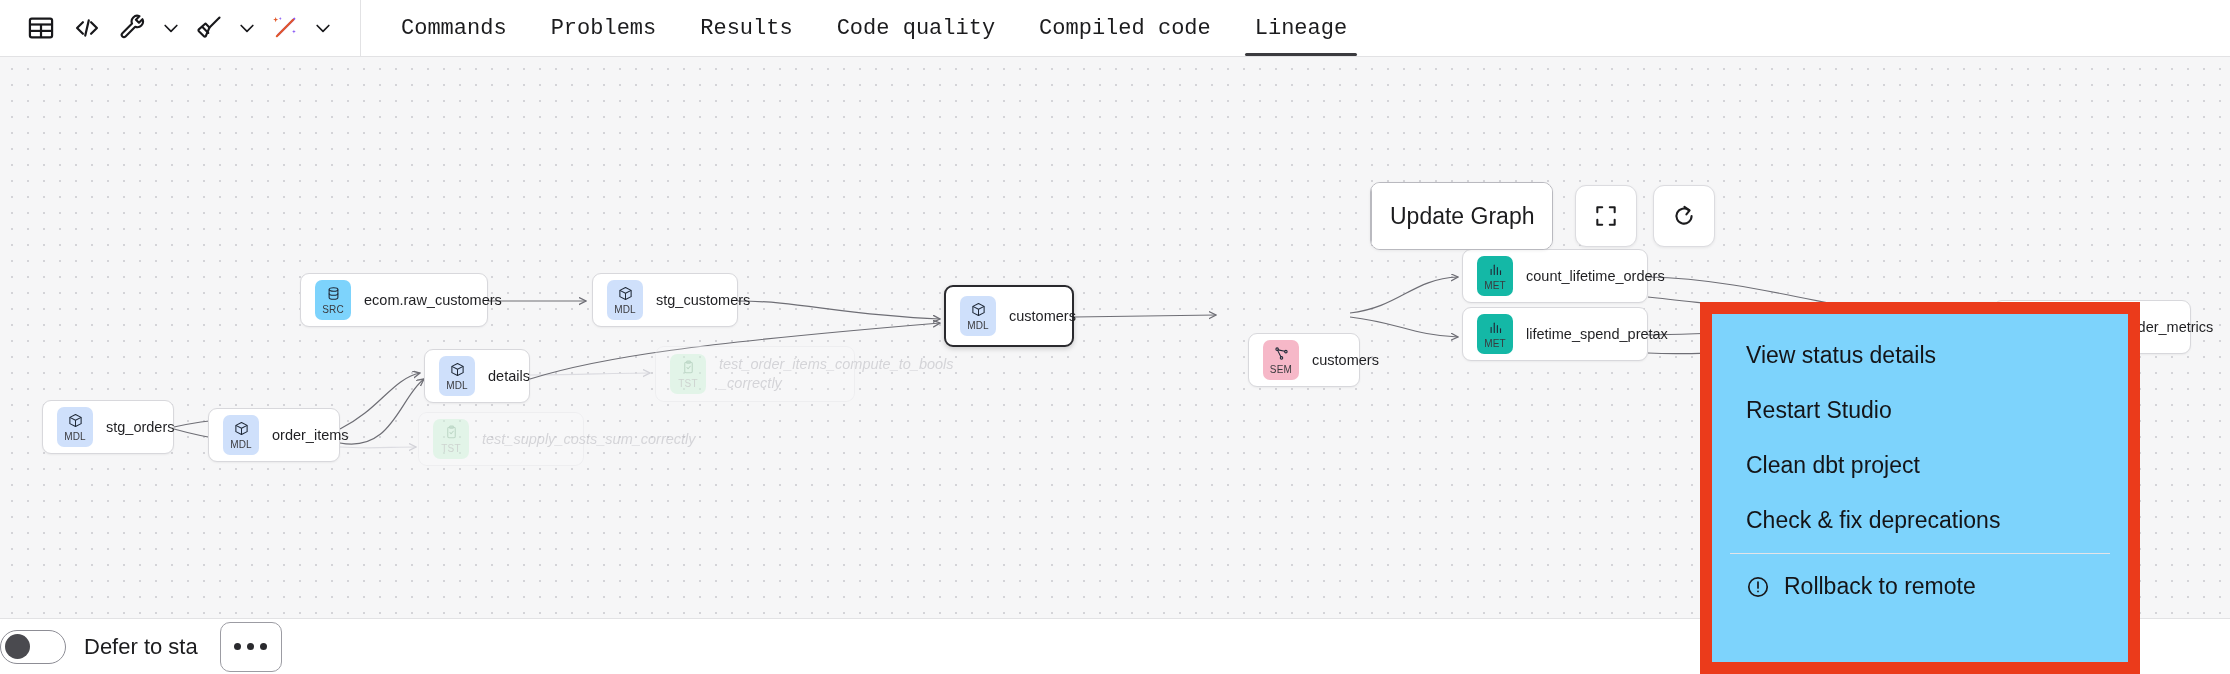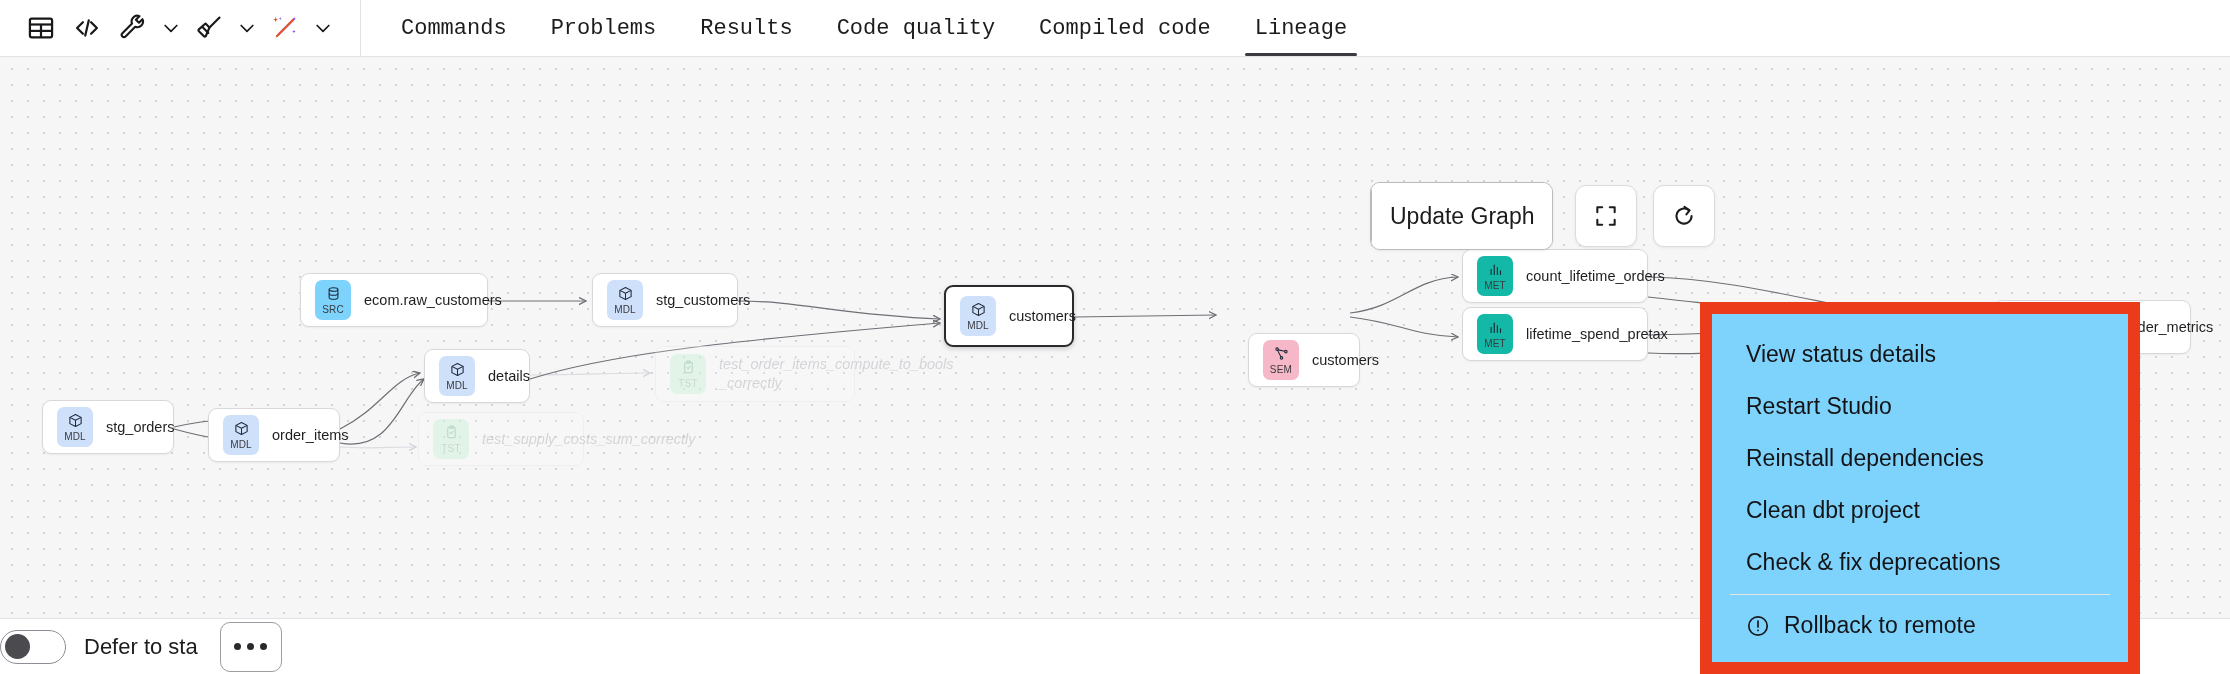--- a/index.html
+++ b/index.html
@@ -528,23 +528,20 @@
 
   <div id="context-menu-wrap" style="border-color: rgb(235, 59, 27);">
     <div id="context-menu">
         <div class="menu-item">
           <span>View status details</span>
         </div>
         <div class="menu-item">
           <span>Restart Studio</span>
         </div>
         <div class="menu-item">
-          <span>Reinstall dependencies</span>
-        </div>
-        <div class="menu-item">
           <span>Clean dbt project</span>
         </div>
         <div class="menu-item">
           <span>Check &amp; fix deprecations</span>
         </div>
         <div class="menu-sep"></div>
         <div class="menu-item">
           <span style="display: flex;">
             <svg width="24" height="24" viewBox="0 0 24 24" fill="none" stroke="#18181b" stroke-width="1.7" stroke-linecap="round">
               <circle cx="12" cy="12" r="9.2"></circle>

